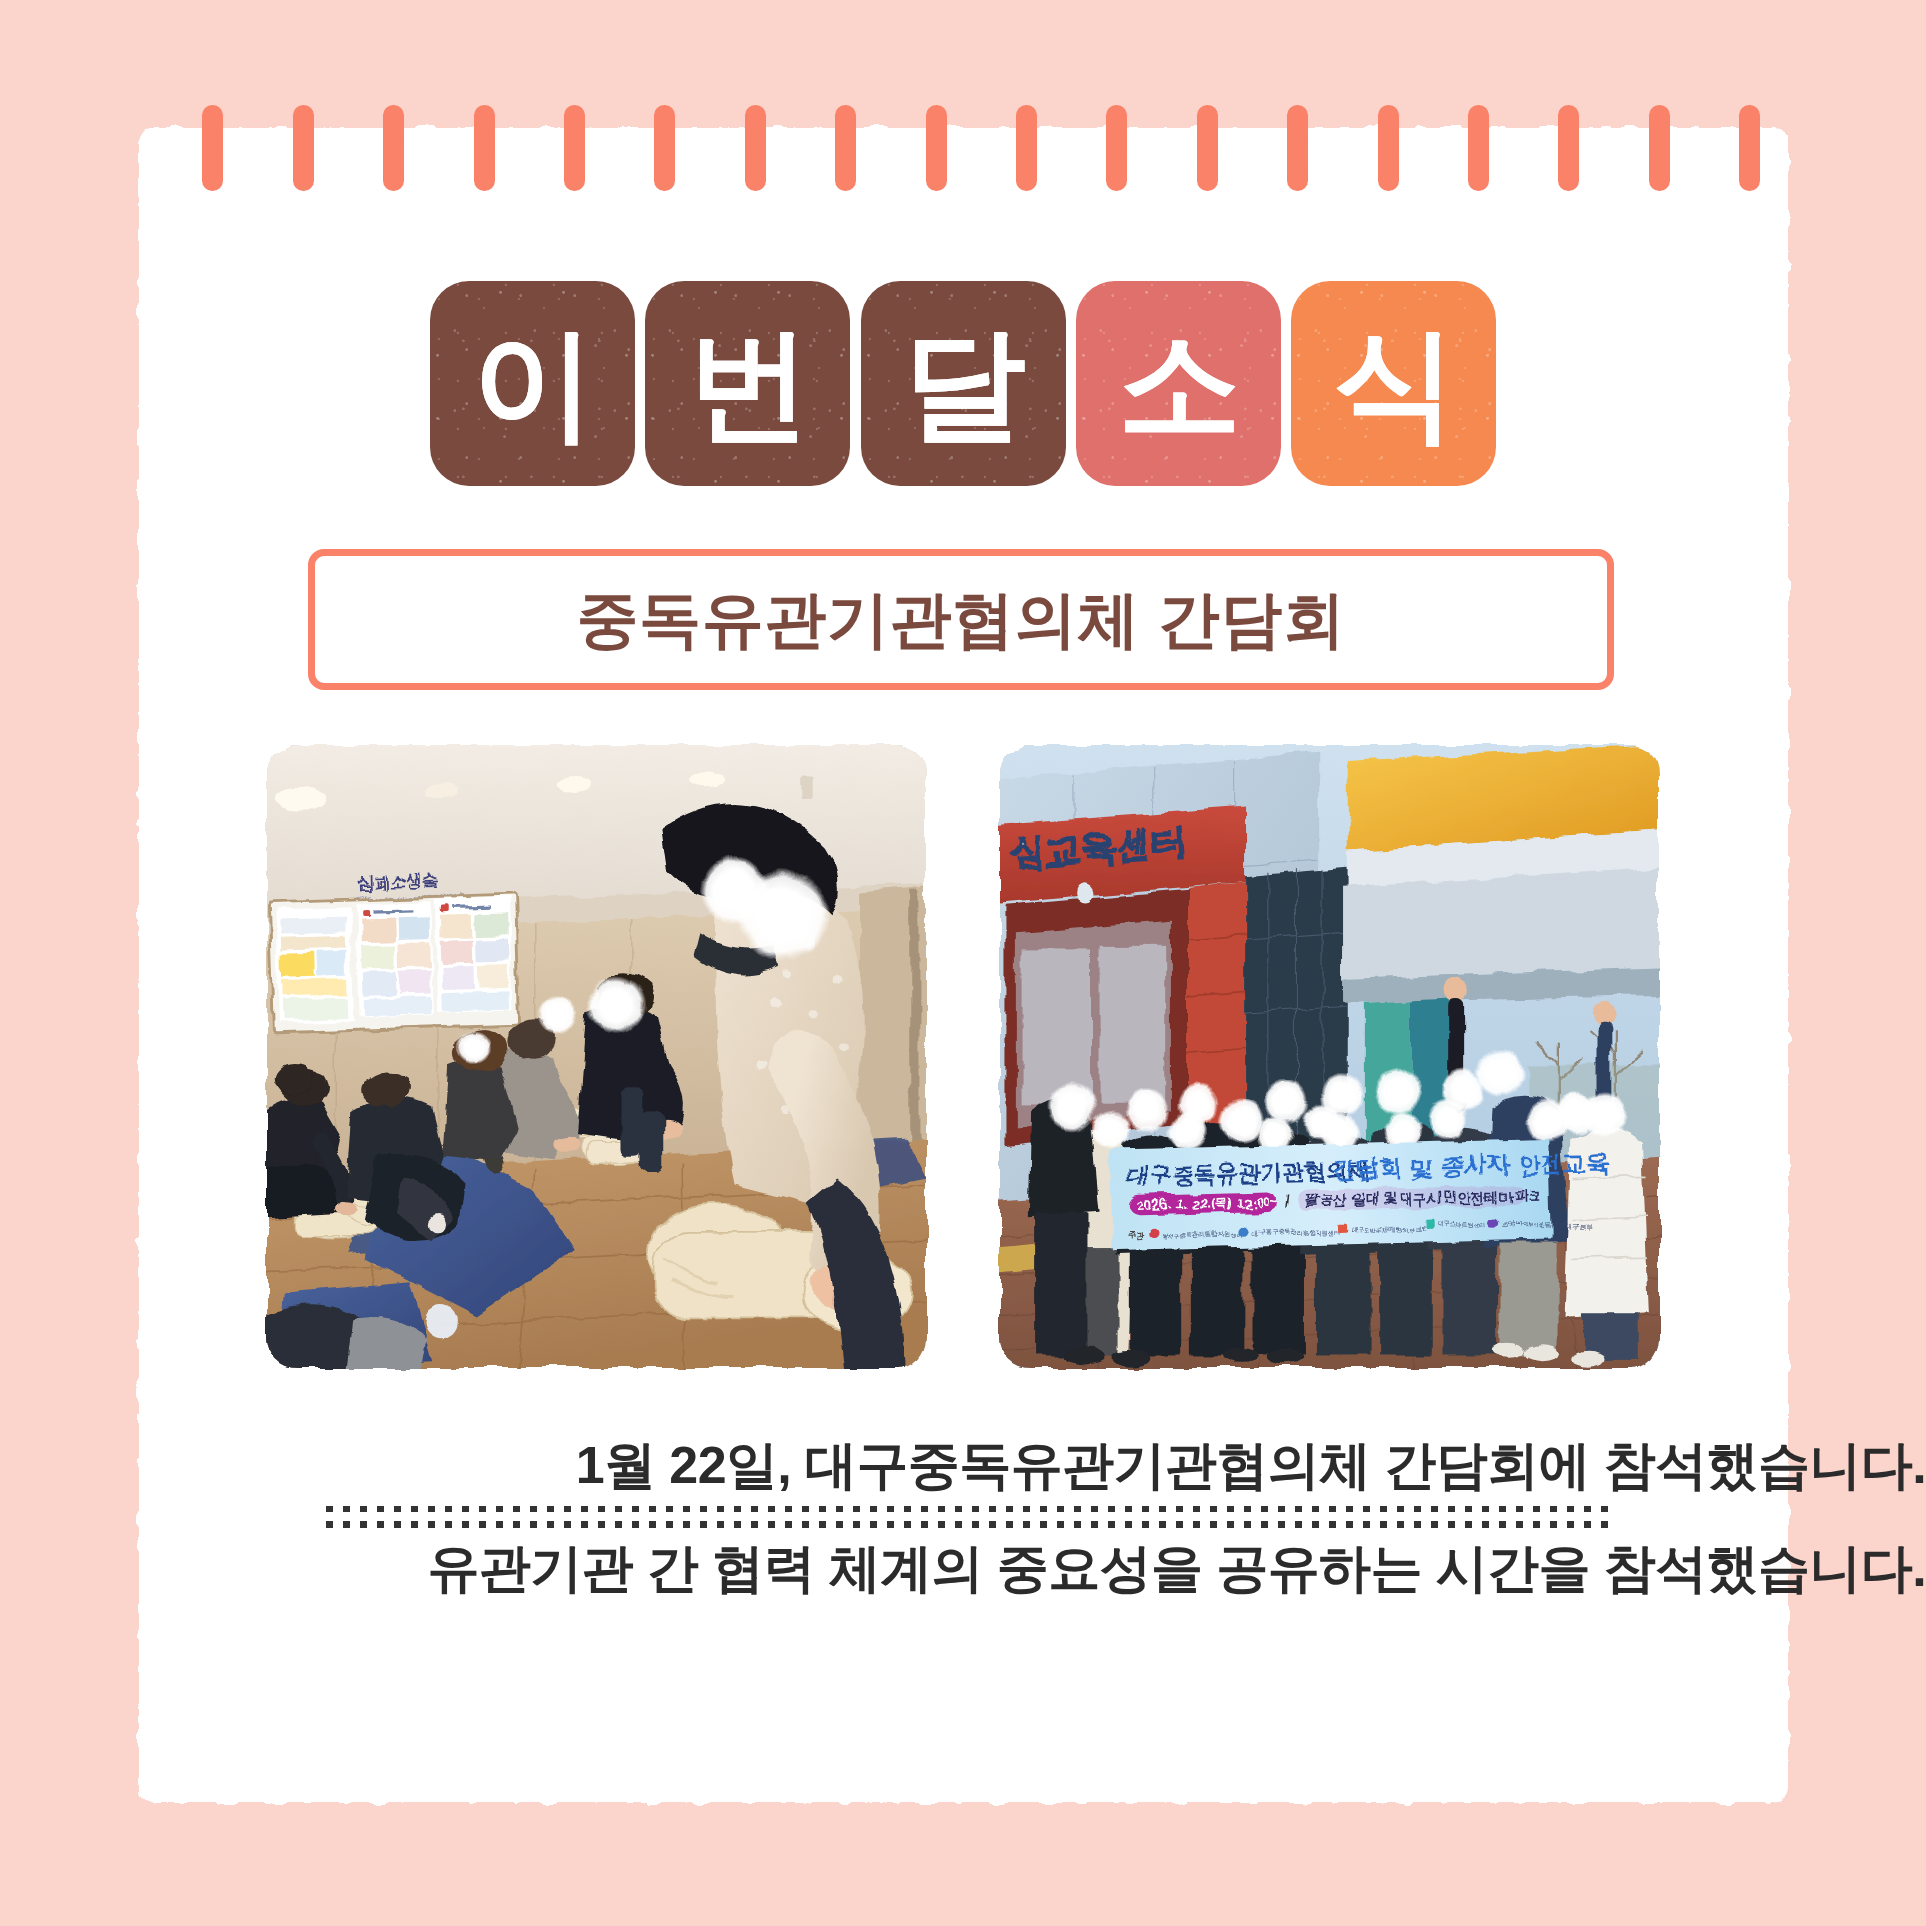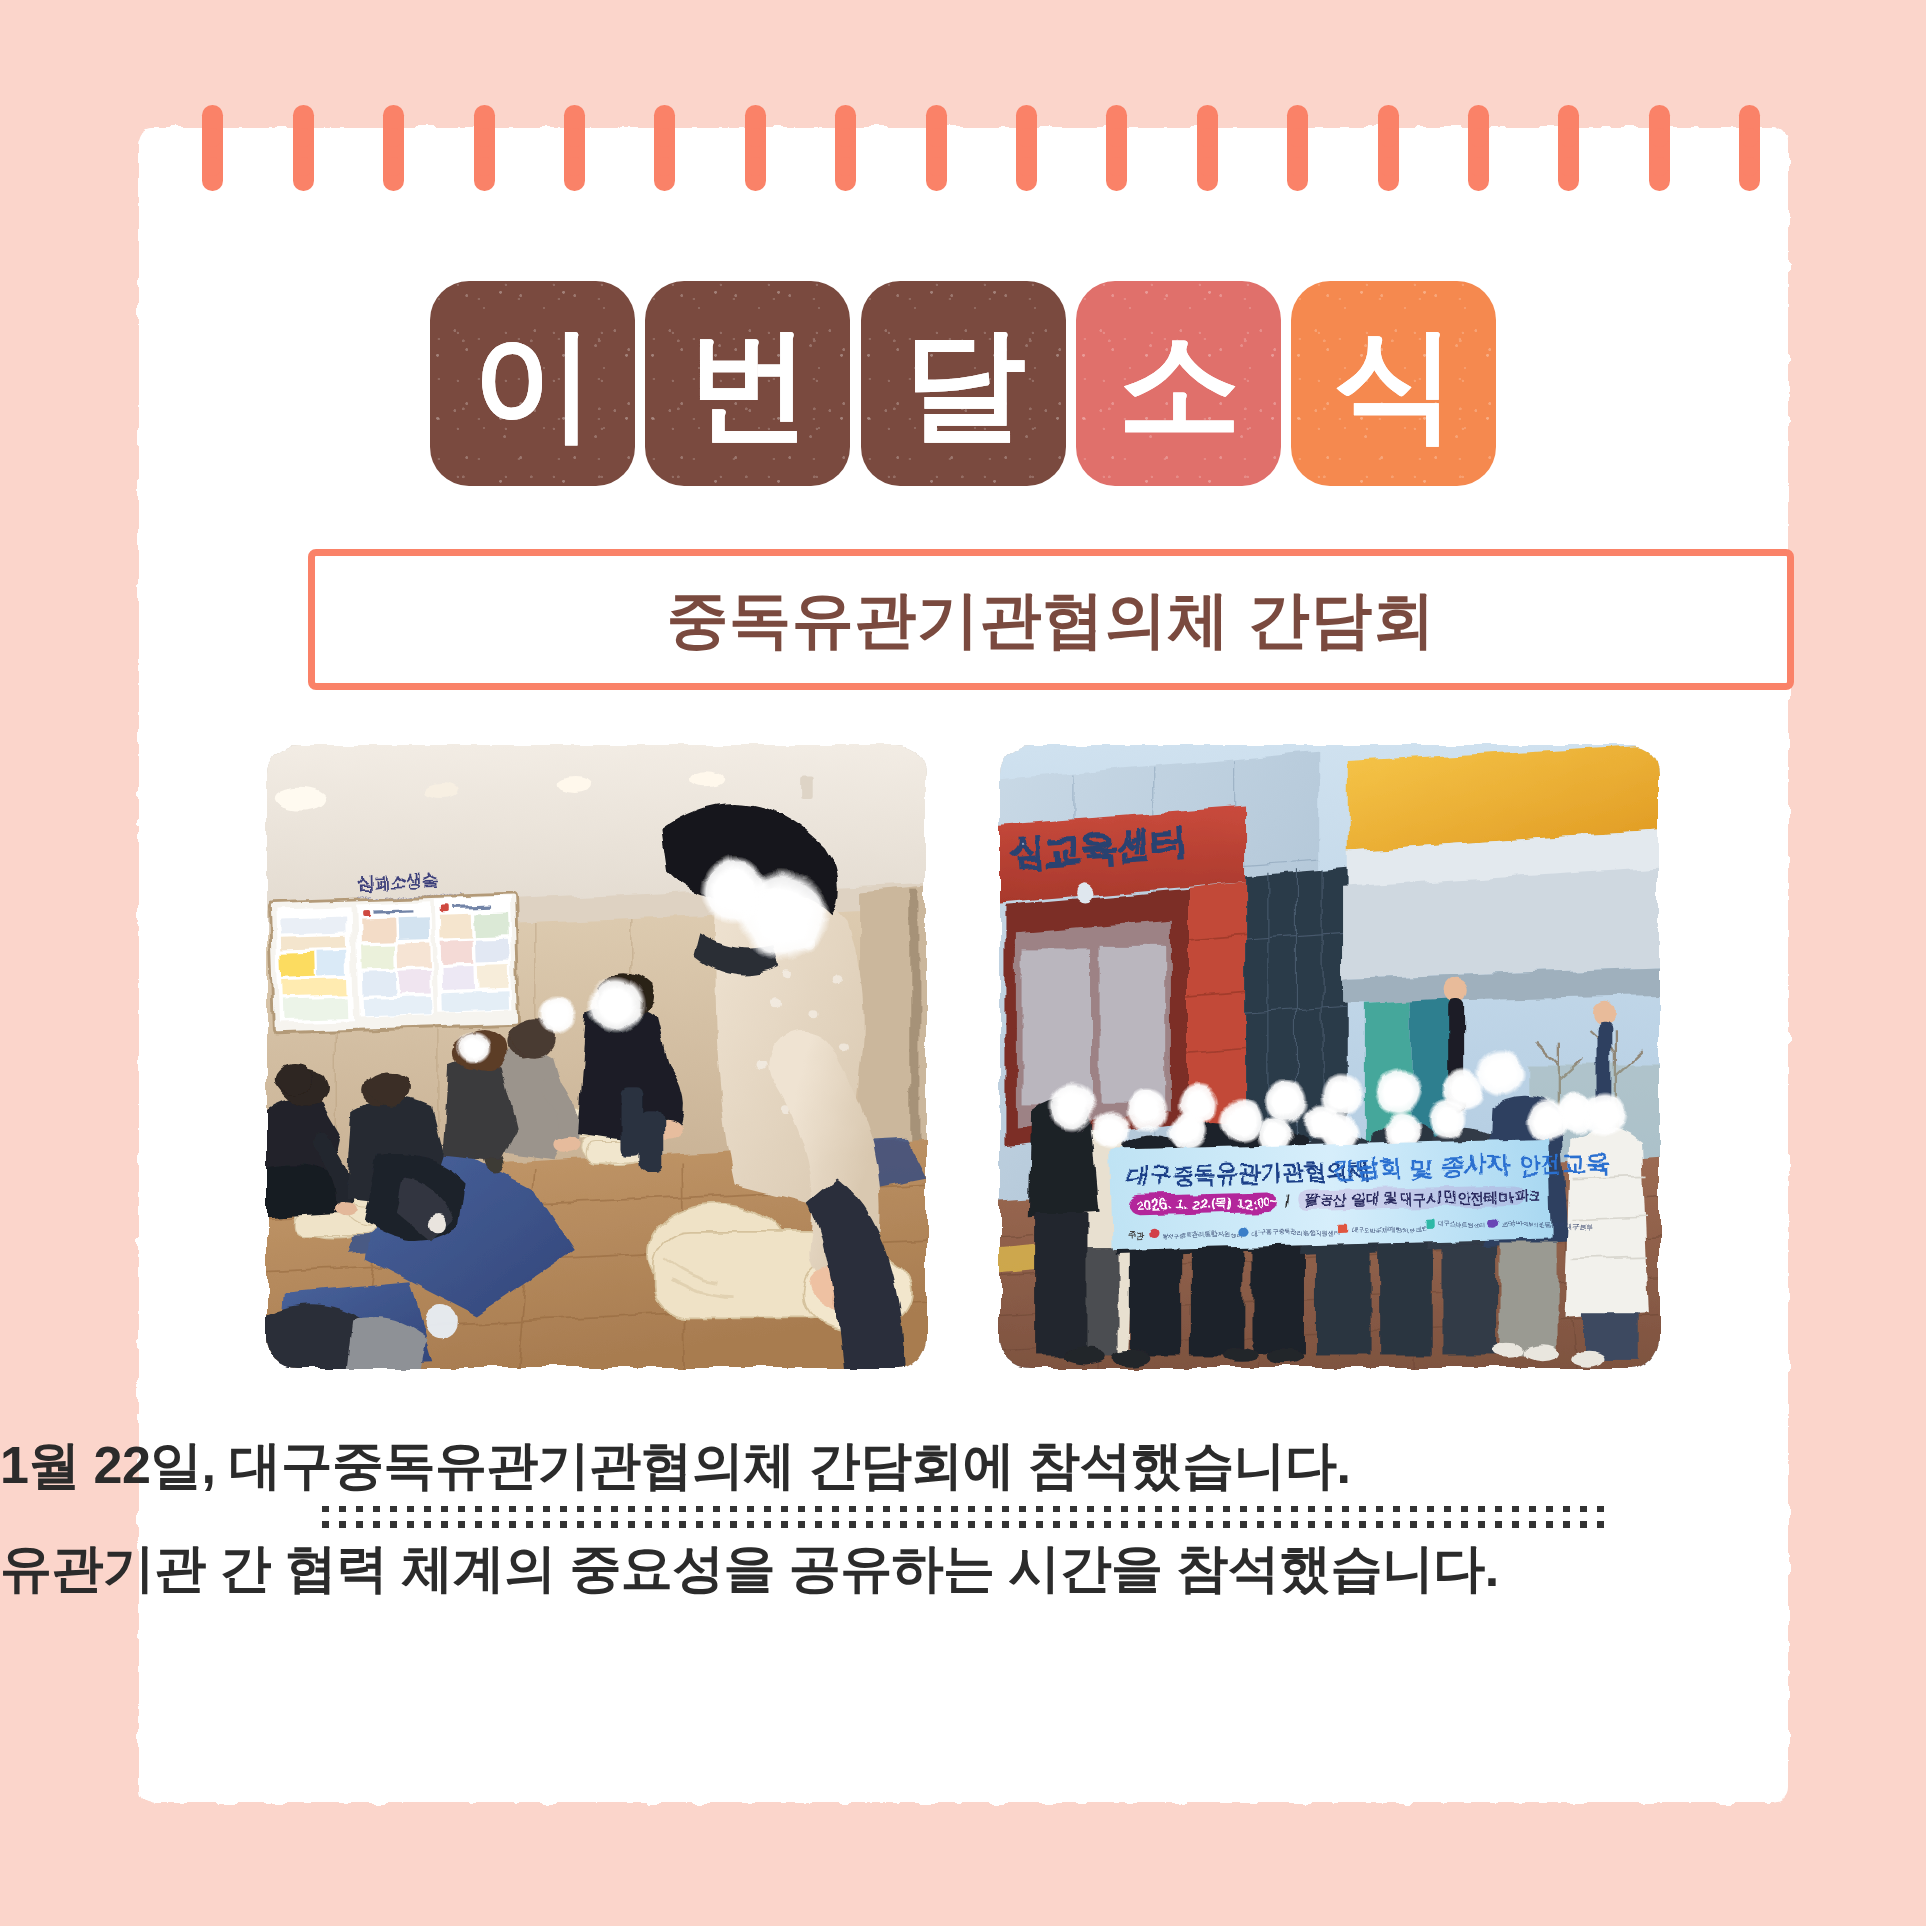--- a/index.html
+++ b/index.html
@@ -91,23 +91,23 @@
     background-size:63px 63px,80px 80px,54px 54px,91px 91px,68px 68px,40px 40px,48px 48px,60px 60px;
     pointer-events:none;
     mix-blend-mode:screen;
     opacity:.55;
   }
 
   
   #subtitle-box{
     position:absolute;
     left:308px; top:549px;
-    width:1486px; height:141px;
+    width:1306px; height:141px;
     border:7.4px solid #fa8268;
-    border-radius:8px;
+    border-radius:16px;
     background:#fff;
     display:flex;align-items:center;justify-content:center;
     box-sizing:border-box;
   }
   #subtitle-text{
     color:#7a4a3f;
     font-size:62px;
     font-weight:700;
     letter-spacing:0.6px;
     white-space:nowrap;
@@ -126,22 +126,22 @@
     border-radius:30px;
     overflow:hidden;
     position:relative;
     background:#cfc6bb;
   }
   .photo svg{display:block;width:100%;height:100%;}
 
   
   #caption{
     position:absolute;
-    left:0;right:0;top:1431px;
-    text-align:left;
+    left:8px;right:0;top:1431px;
+    text-align:right;
   }
   .cap-line{
     color:#2b2b2b;
     font-size:52px;
     font-weight:700;
     letter-spacing:-0.6px;
     line-height:1.0;
     padding:8px 0 5.7px;
     white-space:nowrap;
   }

